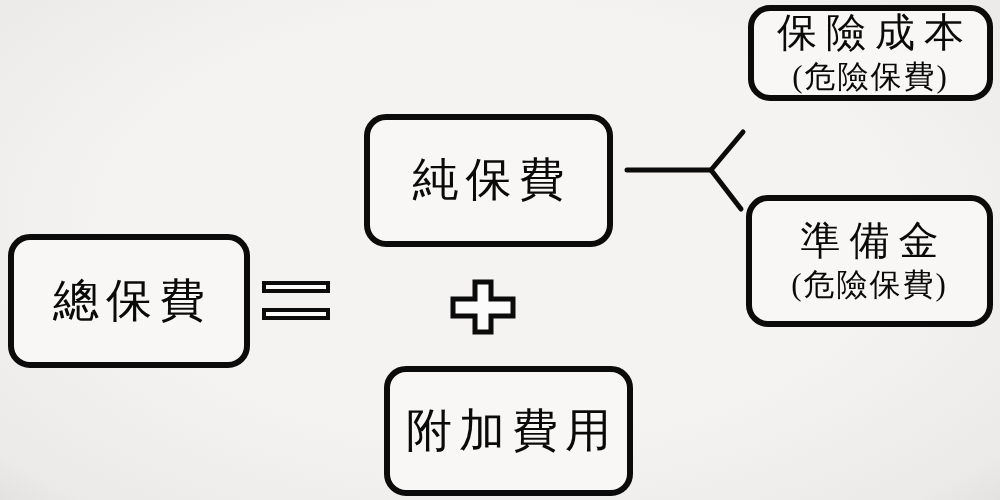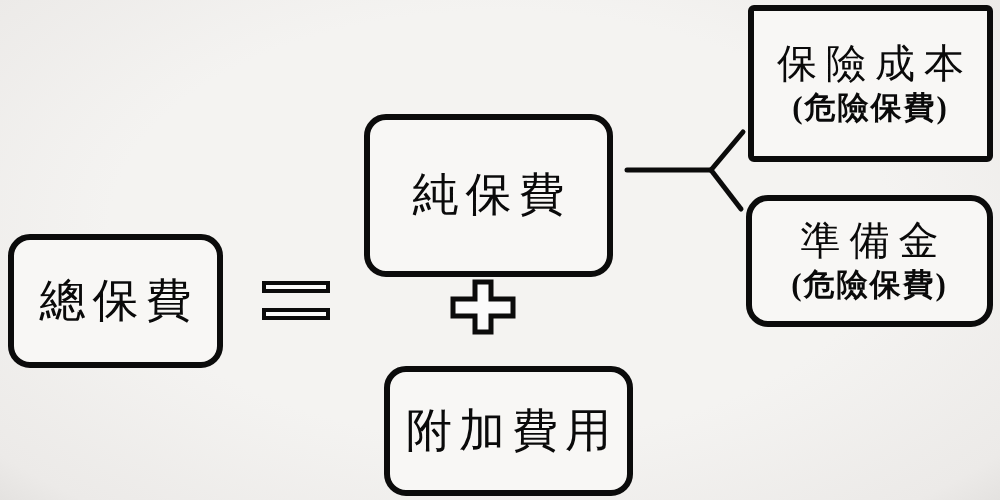--- a/index.html
+++ b/index.html
@@ -39,26 +39,26 @@
     font-size: 40px;
     letter-spacing: 9px;
     text-indent: 9px;
   }
   .node .sublabel {
     font-size: 31px;
     letter-spacing: 2px;
     line-height: 1.15;
     white-space: nowrap;
     margin-top: 4px;
-    font-weight: 700;
+    font-weight: 400;
   }
-  #node-total-premium  { left: 8px;   top: 234px; width: 215px; height: 134px; }
-  #node-pure-premium   { left: 364px; top: 114px; width: 249px; height: 163px; }
+  #node-total-premium  { left: 8px;   top: 234px; width: 242px; height: 134px; }
+  #node-pure-premium   { left: 364px; top: 114px; width: 249px; height: 133px; }
   #node-loading-expense{ left: 384px; top: 366px; width: 249px; height: 130px; }
-  #node-insurance-cost { left: 748px; top: 5px;   width: 245px; height: 157px; border-radius: 6px; }
+  #node-insurance-cost { left: 748px; top: 5px;   width: 245px; height: 96px; }
   #node-reserve        { left: 746px; top: 195px; width: 247px; height: 132px; }
 
   .equals {
     position: absolute;
     left: 262px;
     top: 281px;
     width: 68px;
     height: 39px;
     display: flex;
     flex-direction: column;

